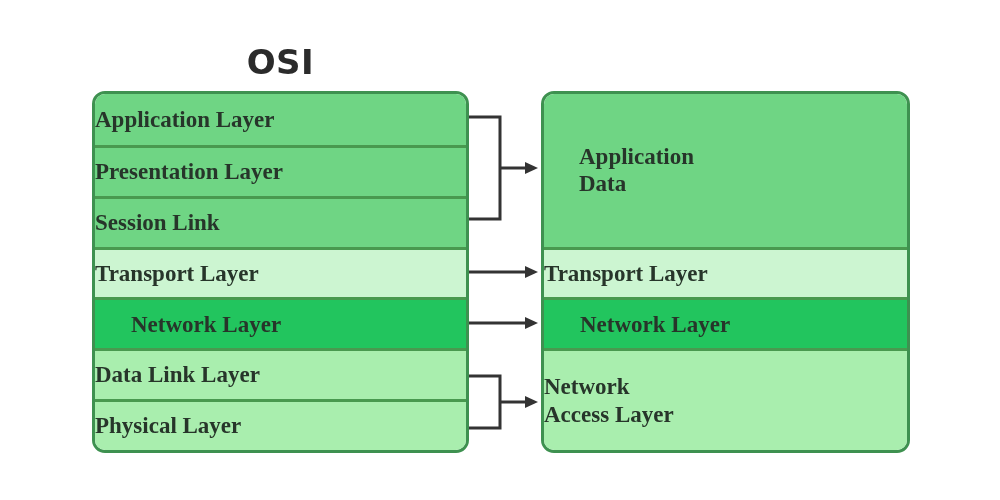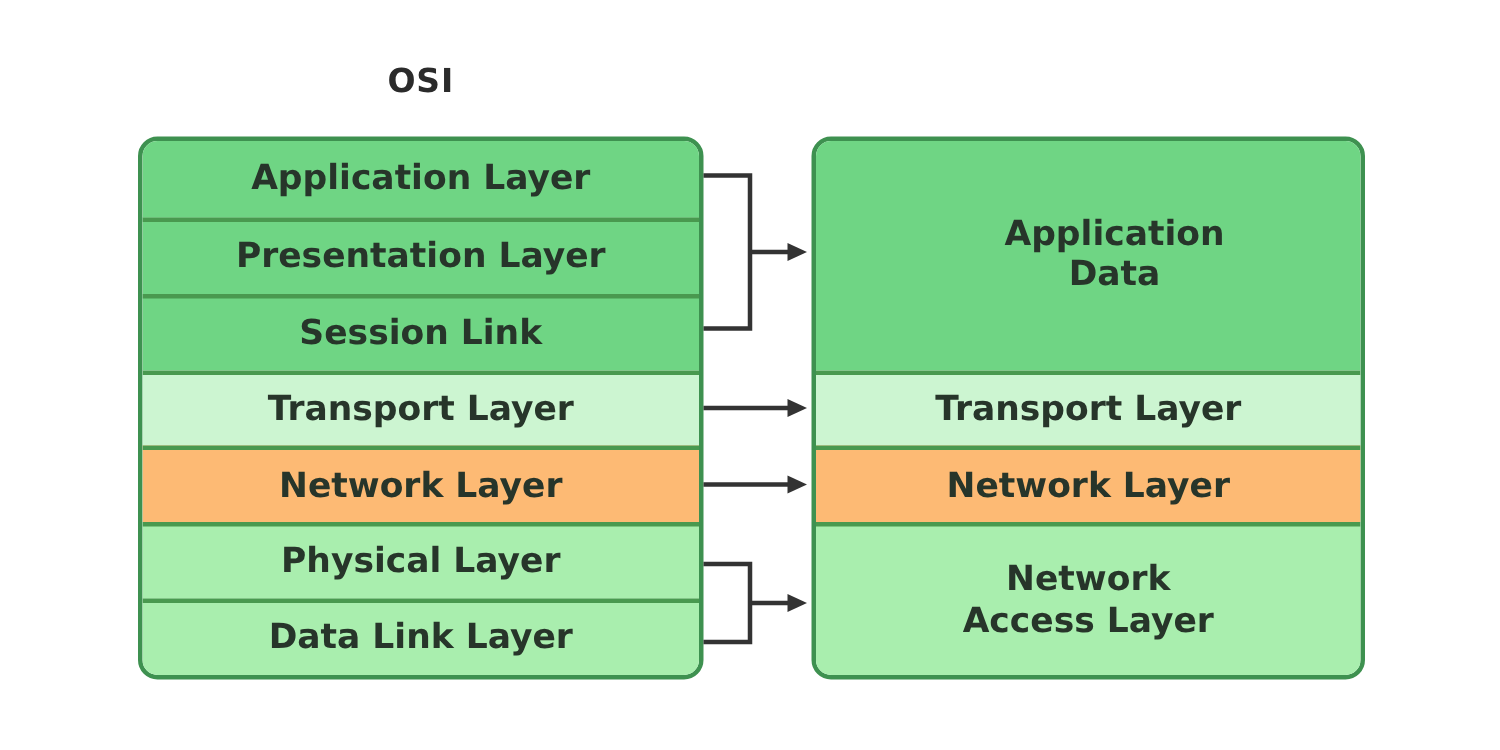--- a/index.html
+++ b/index.html
@@ -11,21 +11,21 @@
   .canvas {
     position: relative;
     width: 1000px;
     height: 500px;
     background: #ffffff;
     overflow: hidden;
   }
   .col-title {
     position: absolute;
     top: 42px;
-    font-size: 22px;
+    font-size: 34px;
     font-weight: 700;
     color: #2b2b2b;
     text-align: center;
     letter-spacing: 0.5px;
   }
   .osi-title   { left: 92px;  width: 377px; }
   .tcpip-title { left: 541px; width: 369px; }
 
   .stack {
     position: absolute;
@@ -38,36 +38,36 @@
     display: flex;
     flex-direction: column;
   }
   .osi-box   { left: 92px;  width: 377px; }
   .tcpip-box { left: 541px; width: 369px; }
 
   .row {
     box-sizing: border-box;
     display: flex;
     flex-direction: column;
-    align-items: center;
     justify-content: center;
     font-size: 23px;
     font-weight: 700;
     color: #27352a;
     line-height: 1.2;
     border-top: 3px solid #49994f;
+    font-family: Liberation Serif, serif;
   }
   .row:first-child { border-top: none; }
   .h1 { height: calc(100% / 7); }
   .h2 { height: calc(200% / 7); }
   .h3 { height: calc(300% / 7); padding-left: 35px; }
 
   .c-med   { background: #6fd584; }
   .c-pale  { background: #ccf5d1; }
-  .c-dark  { background: #fdba74; }
+  .c-dark  { background: #22c55e; padding-left: 36px; }
   .c-light { background: #a9eeae; }
 
   .arrows-overlay {
     position: absolute;
     left: 0; top: 0;
     width: 1000px;
     height: 500px;
     pointer-events: none;
   }
 </style>
@@ -88,24 +88,24 @@
     <div class="row h1 c-med">
         <span>Session Link</span>
       </div>
     <div class="row h1 c-pale">
         <span>Transport Layer</span>
       </div>
     <div class="row h1 c-dark">
         <span>Network Layer</span>
       </div>
     <div class="row h1 c-light">
-        <span>Physical Layer</span>
+        <span>Data Link Layer</span>
       </div>
     <div class="row h1 c-light">
-        <span>Data Link Layer</span>
+        <span>Physical Layer</span>
       </div>
   </div>
 
   <div class="stack tcpip-box">
     <div class="row h3 c-med">
       <span>Application</span>
       <span>Data</span>
     </div>
     <div class="row h1 c-pale">
       <span>Transport Layer</span>

